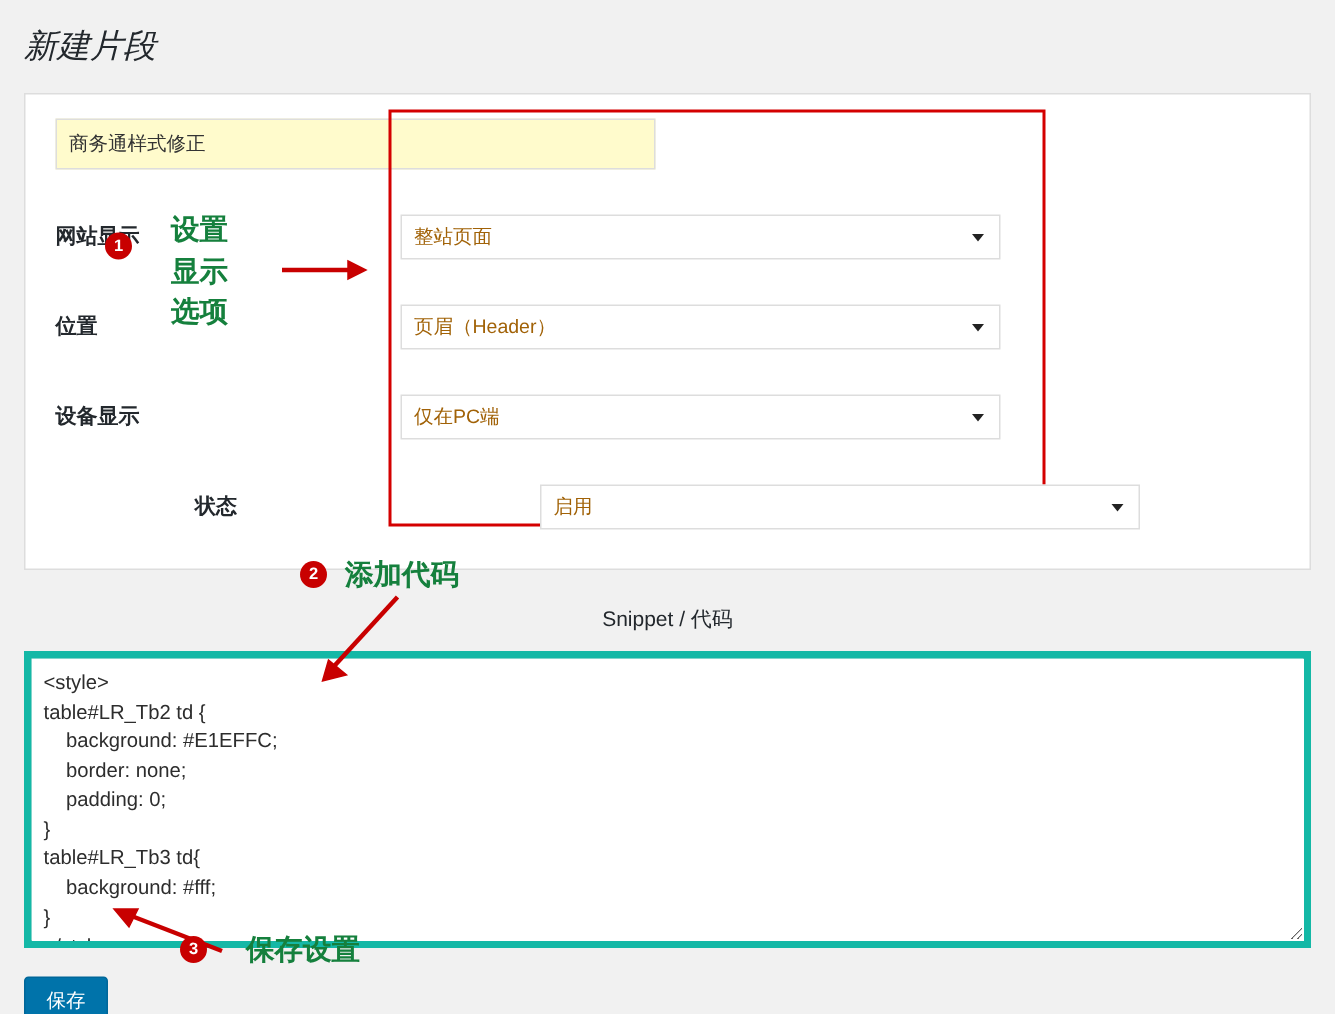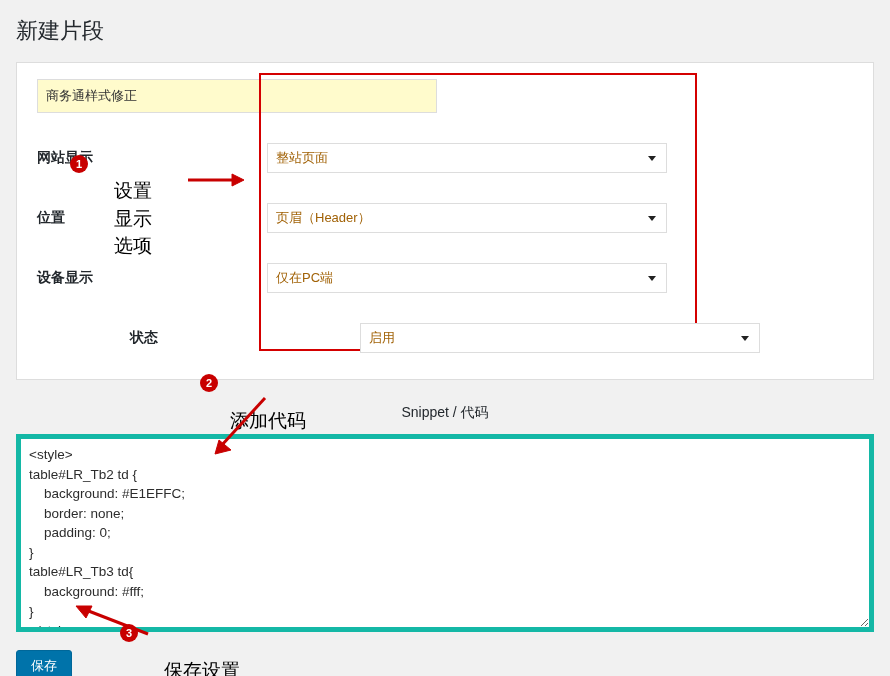--- a/index.html
+++ b/index.html
@@ -9,20 +9,21 @@
     padding: 16px;
     width: 890px;
     color: #23282d;
     position: relative;
   }
   .page-title {
     font-size: 22px;
     font-weight: 400;
     color: #23282d;
     margin-bottom: 16px;
+    font-style: italic;
   }
   .panel {
     background: #fff;
     border: 1px solid #ddd;
     padding: 16px 20px 20px;
     margin-bottom: 24px;
     position: relative;
   }
   .red-box {
     position: absolute;
@@ -119,25 +120,24 @@
     width: 18px; height: 18px;
     border-radius: 50%;
     background: #c80000;
     color: #fff;
     font-size: 11px;
     font-weight: bold;
     line-height: 18px;
     text-align: center;
   }
   .anno-text {
-    color: #000000;
+    color: #15803d;
     font-size: 19px;
-    font-weight: normal;
+    font-weight: bold;
     line-height: 1.45;
-    margin-top: 37px;
   }
   svg.arrow { position: absolute; overflow: visible; }
   svg.arrow line, svg.arrow path, svg.arrow polygon { stroke: #c80000; fill: #c80000; }
 </style>
 </head>
 <body>
 
 
 
 <h1 class="page-title">新建片段</h1>

